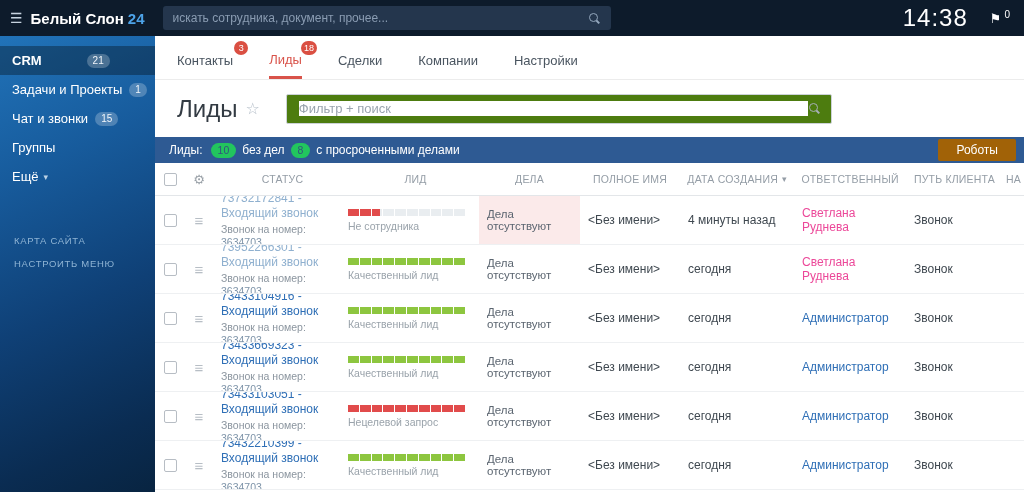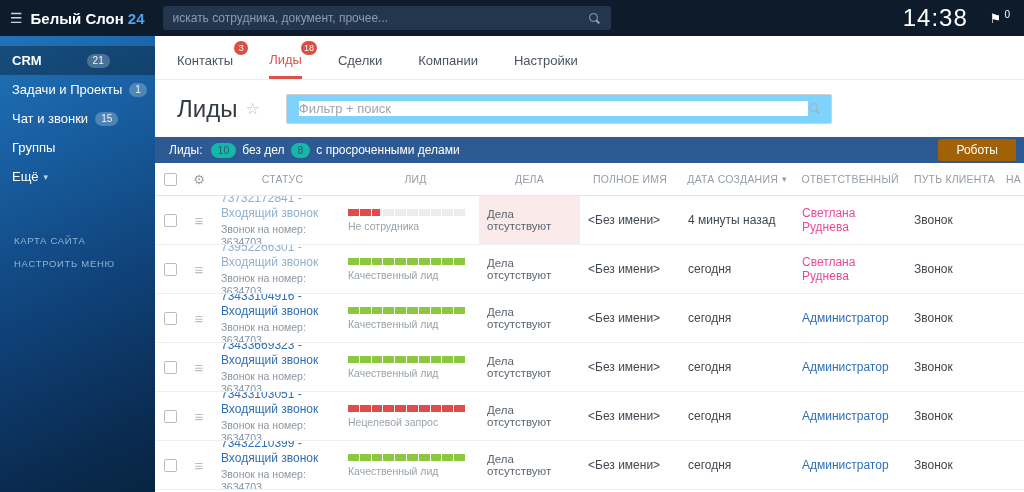--- a/index.html
+++ b/index.html
@@ -42,28 +42,28 @@
   .tabs { height:44px; display:flex; align-items:stretch; padding-left:22px; border-bottom:1px solid #ececec; background:#fff; }
   .tab { position:relative; display:flex; align-items:center; margin-right:36px; font-size:13px; color:#4a5560; cursor:pointer; }
   .tab-label { padding-top:6px; }
   .tab.active { color:#d9534a; border-bottom:3px solid #d9534a; }
   .tab-badge { position:absolute; top:5px; right:-15px; background:#da4f42; color:#fff; font-size:9px; border-radius:8px; min-width:14px; height:14px; line-height:14px; text-align:center; padding:0 3px; }
 
   
   .titlebar { height:57px; display:flex; align-items:center; padding-left:22px; background:#fff; }
   .page-title { font-size:24px; color:#333b43; font-weight:normal; }
   .fav-star { margin-left:8px; color:#b9c2cc; font-size:16px; cursor:pointer; }
-  .filter-box { margin-left:26px; width:546px; height:30px; border:1px solid #ccd2d8; border-radius:2px; background:#7dd3fc; display:flex; align-items:center; padding:0 10px 0 12px; }
+  .filter-box { margin-left:26px; width:546px; height:30px; border:1px solid #ccd2d8; border-radius:2px; background:#4d7c0f; display:flex; align-items:center; padding:0 10px 0 12px; }
   .filter-box input { flex:1; border:none; outline:none; font-size:13px; color:#444; font-family:inherit; }
   .filter-box input::placeholder { color:#9aa4ae; }
   .filter-box .mag { color:#a7afb8; }
 
   
   .counterbar { height:26px; background:#2e5a93; display:flex; align-items:center; padding:0 8px 0 14px; color:#fff; font-size:12px; }
-  .cb-pill { background:#14b8a6; color:#31567d; font-size:10.5px; border-radius:9px; padding:1px 7px; margin:0 6px; line-height:13px; }
+  .cb-pill { background:#22c55e; color:#31567d; font-size:10.5px; border-radius:9px; padding:1px 7px; margin:0 6px; line-height:13px; }
   .cb-label { margin-right:2px; }
   .robots-btn { margin-left:auto; background:#a16207; color:#fff; border:none; border-radius:2px; font-size:12px; font-family:inherit; padding:4px 18px; cursor:pointer; }
 
   
   .thead, .trow { display:flex; align-items:stretch; }
   .thead { height:33px; border-bottom:1px solid #e3e6e9; }
   .trow { height:49px; border-bottom:1px solid #eef0f2; }
   .c { padding:4px 8px; display:flex; flex-direction:column; justify-content:center; overflow:hidden; }
   .c-check { width:30px; align-items:center; }
   .c-menu { width:28px; align-items:center; }

